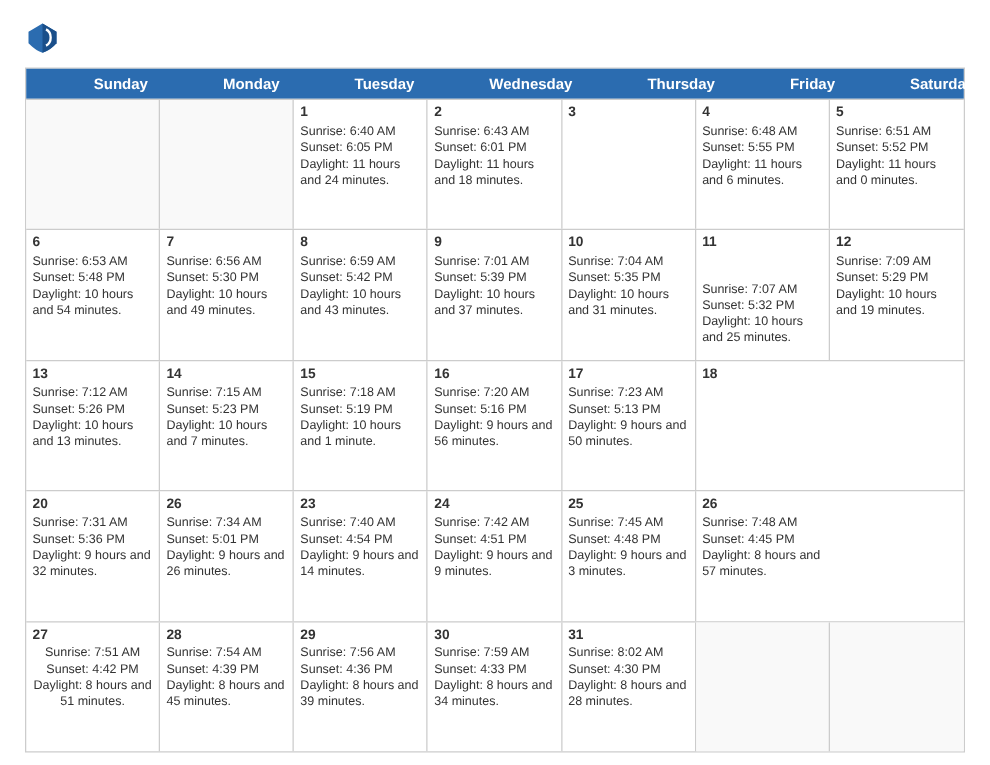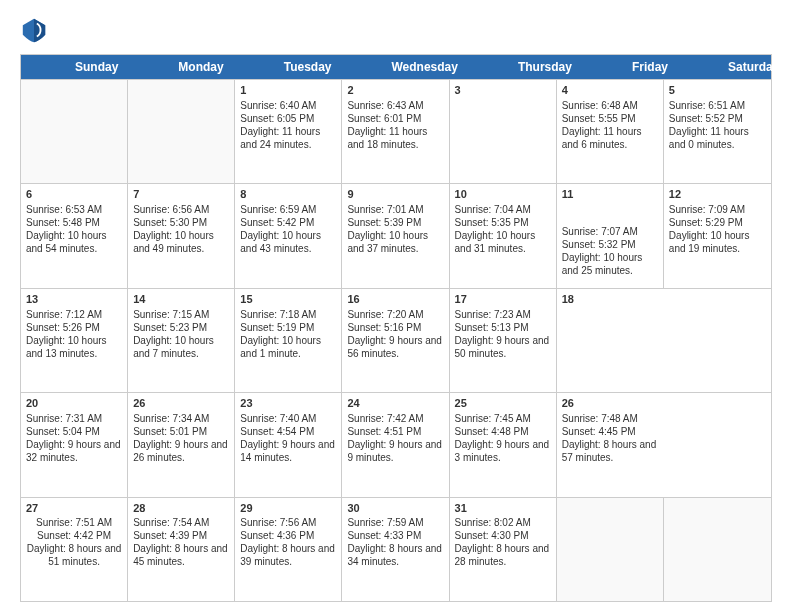--- a/index.html
+++ b/index.html
@@ -248,21 +248,21 @@
 Daylight: 9 hours and 50 minutes.</div>
           </div>
           <div class="cal-cell">
             <span class="day-num">18</span>
           </div>
         </div>
         <div class="cal-row">
           <div class="cal-cell">
             <span class="day-num">20</span>
             <div class="cal-cell-text" style="white-space: pre-line;">Sunrise: 7:31 AM
-Sunset: 5:04 PM
+Sunset: 5:36 PM
 Daylight: 9 hours and 32 minutes.</div>
           </div>
           <div class="cal-cell">
             <span class="day-num">26</span>
             <div class="cal-cell-text" style="white-space: pre-line;">Sunrise: 7:34 AM
 Sunset: 5:01 PM
 Daylight: 9 hours and 26 minutes.</div>
           </div>
           <div class="cal-cell">
             <span class="day-num">23</span>

